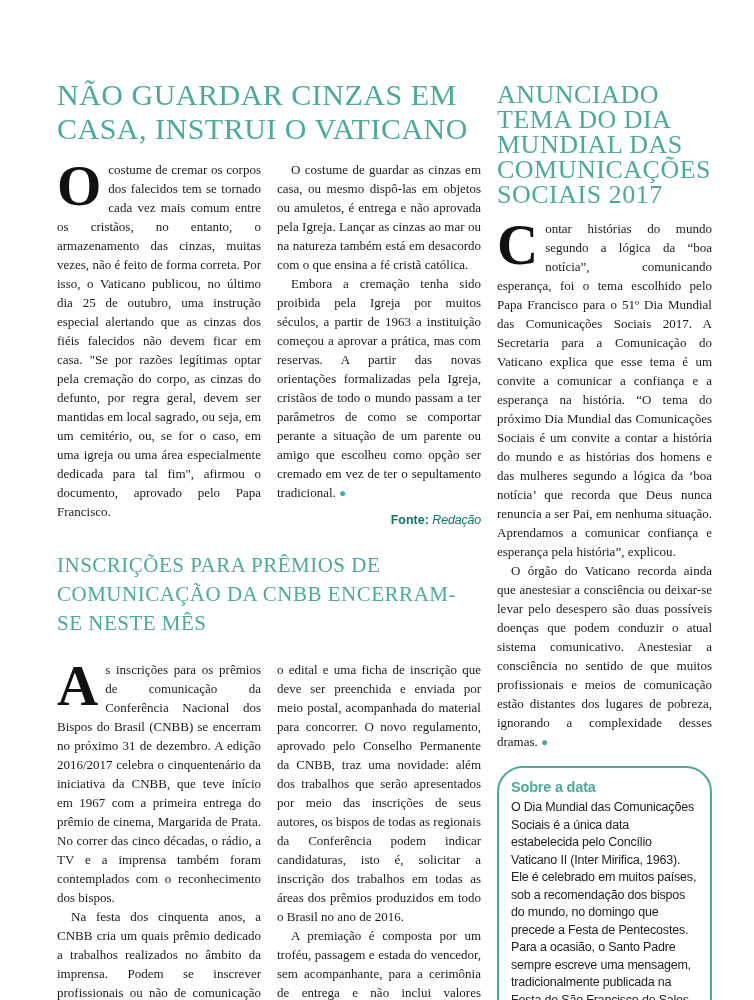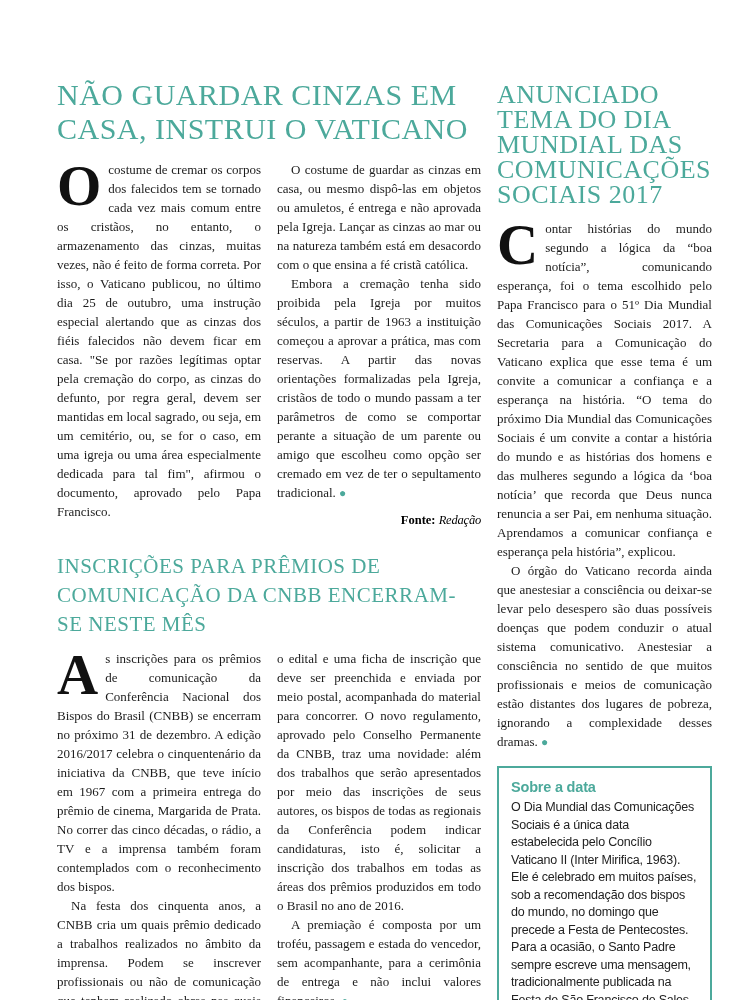--- a/index.html
+++ b/index.html
@@ -1,37 +1,37 @@
 <!DOCTYPE html>
 <html lang="pt"><head>
 <meta charset="utf-8">
 <title>Página de boletim</title>
 <style>
-  * { margin:0; padding:0; box-sizing:border-box; }
+  * { margin:0; padding:0; box-sizing:border-box;border-radius:26px; }
   html,body { background:#ffffff; }
   .page {
     position:relative;
     width:754px; height:1000px;
     background:#ffffff;
     font-family:"Liberation Serif", serif;
     color:#1b1b1b;
     overflow:hidden;
   }
   .left-zone  { position:absolute; left:57px; top:78px;  width:424px; }
   .right-zone { position:absolute; left:497px; top:82px; width:215px; }
 
   .headline {
     color:#4ca99b;
     font-family:"Liberation Serif", serif;
     font-weight:400;
     letter-spacing:0.5px;
     text-transform:uppercase;
   }
   .h1 { font-size:30px; line-height:34px; margin-bottom:14px; }
-  .h2 { font-size:21px; line-height:29px; margin-bottom:10px; }
+  .h2 { font-size:21px; line-height:29px; margin-bottom:22px; }
   .h3 { font-size:26px; line-height:25px; margin-bottom:12px; }
 
   .cols { display:flex; gap:16px; }
   .col  { width:204px; }
 
   .body-p {
     font-size:13px; line-height:19px;
     text-align:justify;
     color:#1b1b1b;
   }
@@ -45,23 +45,23 @@
     line-height:46px;
     padding:3px 7px 0 0;
     color:#111111;
   }
 
   .dot { color:#4ca99b; font-size:12px; }
 
   .source-line {
     margin-top:10px;
     text-align:right;
-    font-family:Liberation Serif, serif;
+    font-family:Liberation Sans, sans-serif;
     font-size:12.5px;
-    color:#000000;
+    color:#0f766e;
   }
   .src-label { font-weight:bold; }
   .src-val   { font-style:italic; letter-spacing:-0.2px; }
 
   .article2 { margin-top:24px; }
 
   .info-box {
     margin-top:14px;
     border:2px solid #4ca99b;
     padding:11px 12px 13px 12px;

